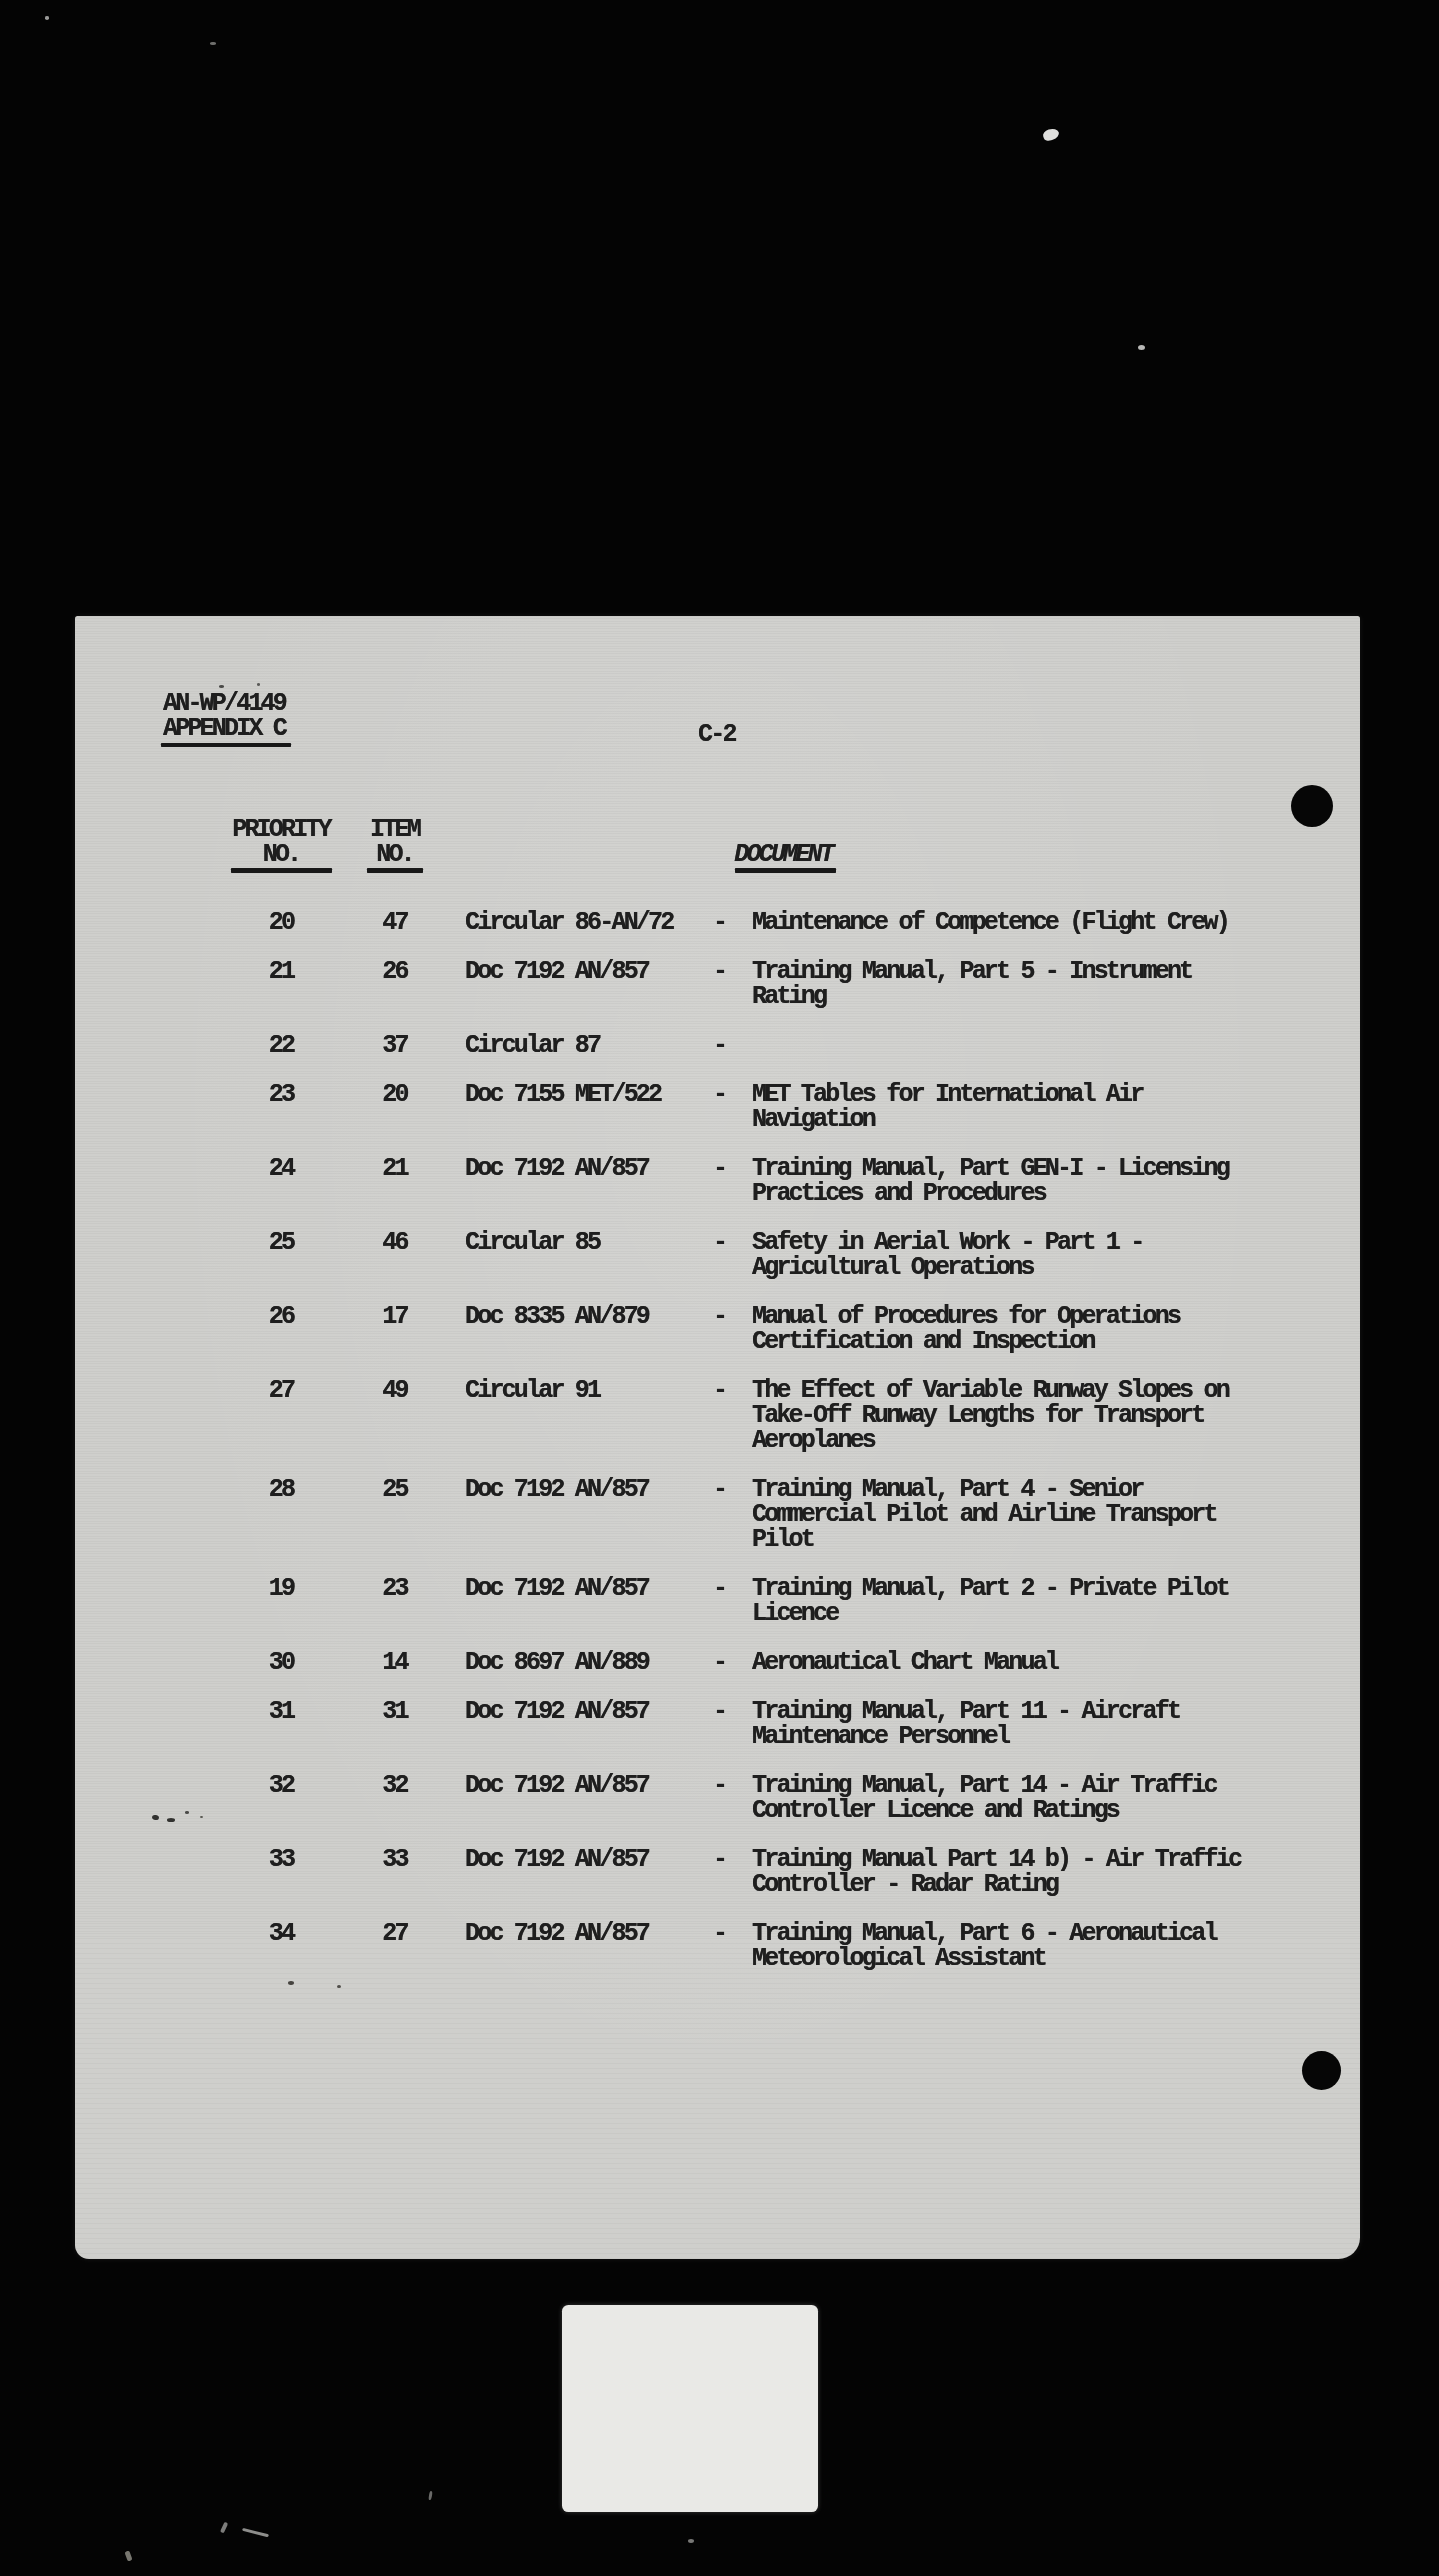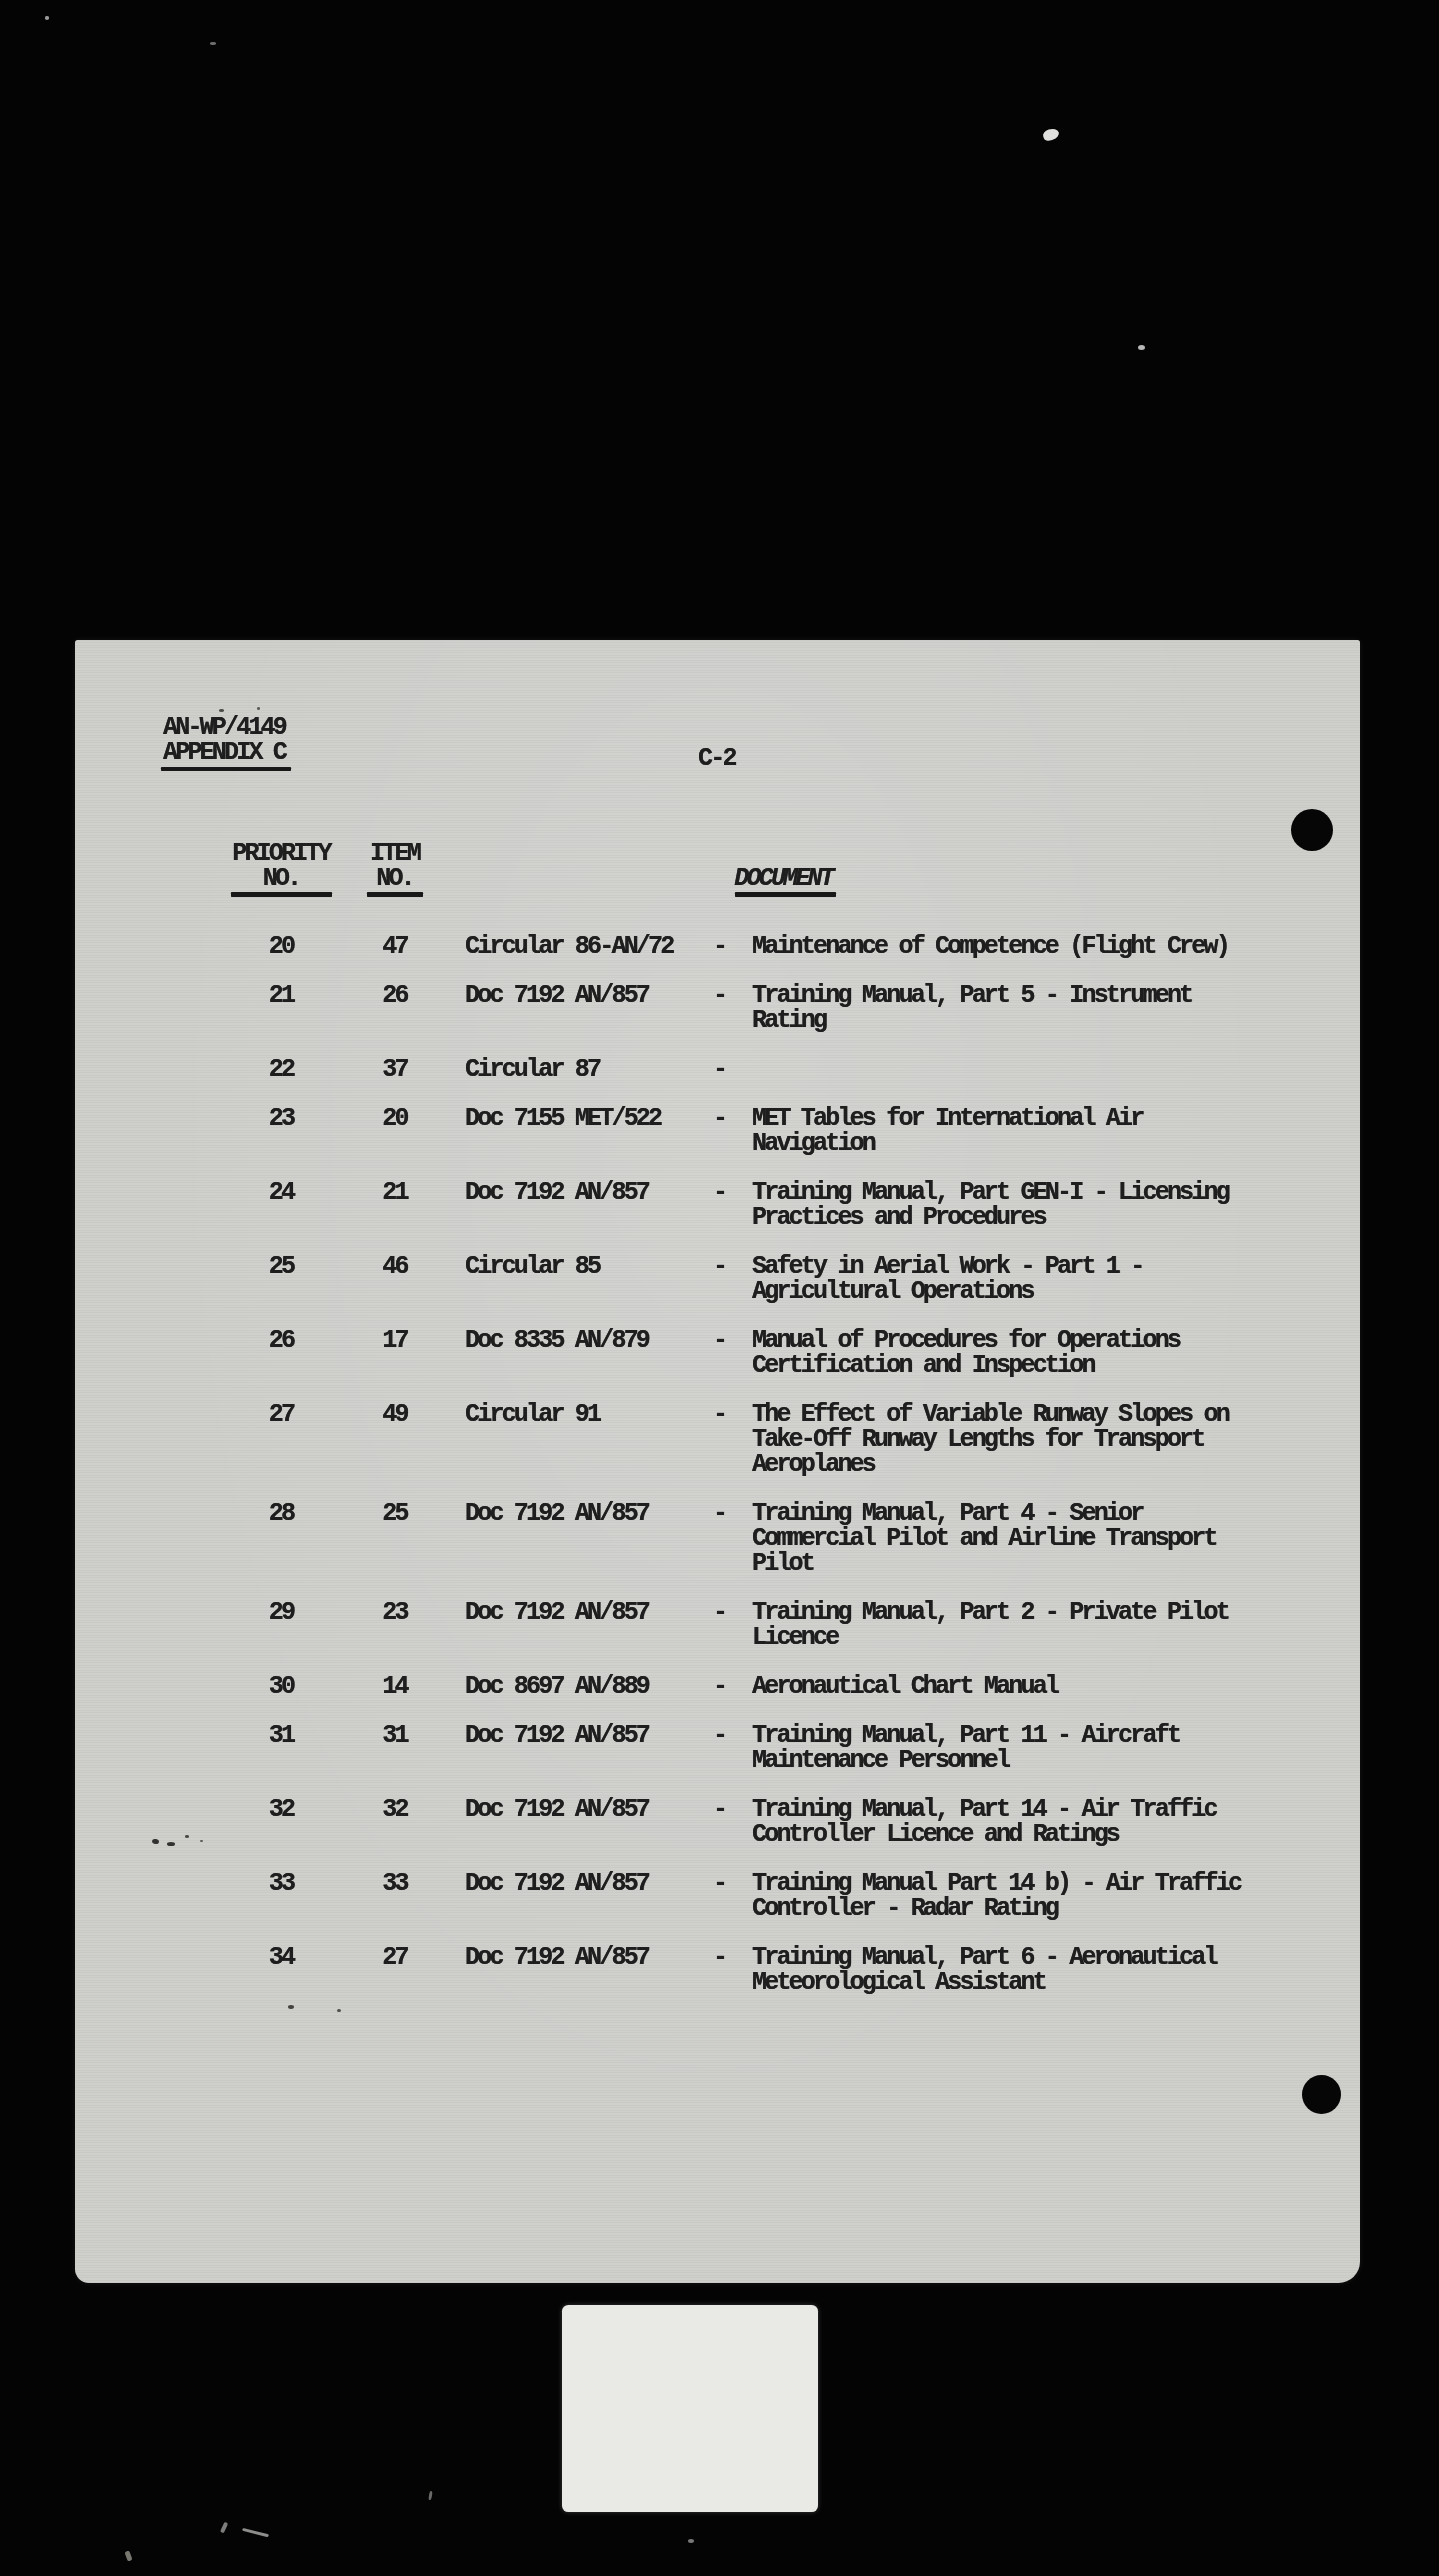--- a/index.html
+++ b/index.html
@@ -17,21 +17,21 @@
     font-family: "Liberation Mono", "DejaVu Sans Mono", monospace;
   }
   .film {
     position: absolute; left: 0; top: 0;
     width: 1440px; height: 2576px;
     background: var(--film-bg);
   }
   
   .page {
     position: absolute;
-    left: 75px; top: 640px;
+    left: 75px; top: 616px;
     width: 1285px; height: 1643px;
     background-color: var(--page-bg);
     background-image:
       repeating-linear-gradient(0deg, rgba(0,0,0,.030) 0px, rgba(0,0,0,.030) 0.6px, rgba(255,255,255,0) 0.6px, rgba(255,255,255,0) 2.5px),
       radial-gradient(ellipse at 50% 30%, rgba(255,255,255,.09), rgba(255,255,255,0) 65%);
     border-radius: 2.5px 2.5px 21.5px 14px;
     box-shadow: 0 0 6.3px rgba(255,255,255,.08);
   }
   .typeink {
     color: var(--ink);
@@ -222,21 +222,21 @@
   <div class="trow">
     <div class="cell c-pri typeink">28</div>
     <div class="cell c-item typeink">25</div>
     <div class="cell"></div>
     <div class="cell c-ref typeink">Doc 7192 AN/857</div>
     <div class="cell c-dash typeink">-</div>
     <div class="cell c-desc typeink"><div>Training Manual, Part 4 - Senior</div><div>Commercial Pilot and Airline Transport</div><div>Pilot</div></div>
   </div>
 
   <div class="trow">
-    <div class="cell c-pri typeink">29</div>
+    <div class="cell c-pri typeink">19</div>
     <div class="cell c-item typeink">23</div>
     <div class="cell"></div>
     <div class="cell c-ref typeink">Doc 7192 AN/857</div>
     <div class="cell c-dash typeink">-</div>
     <div class="cell c-desc typeink"><div>Training Manual, Part 2 - Private Pilot</div><div>Licence</div></div>
   </div>
 
   <div class="trow">
     <div class="cell c-pri typeink">30</div>
     <div class="cell c-item typeink">14</div>

